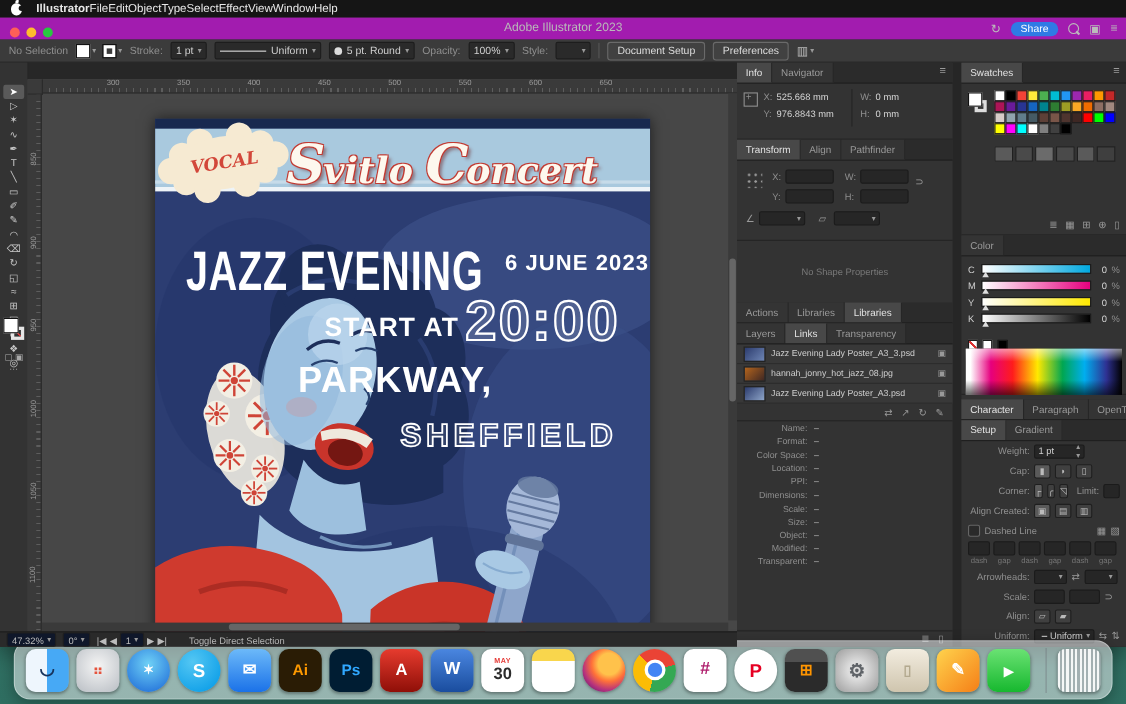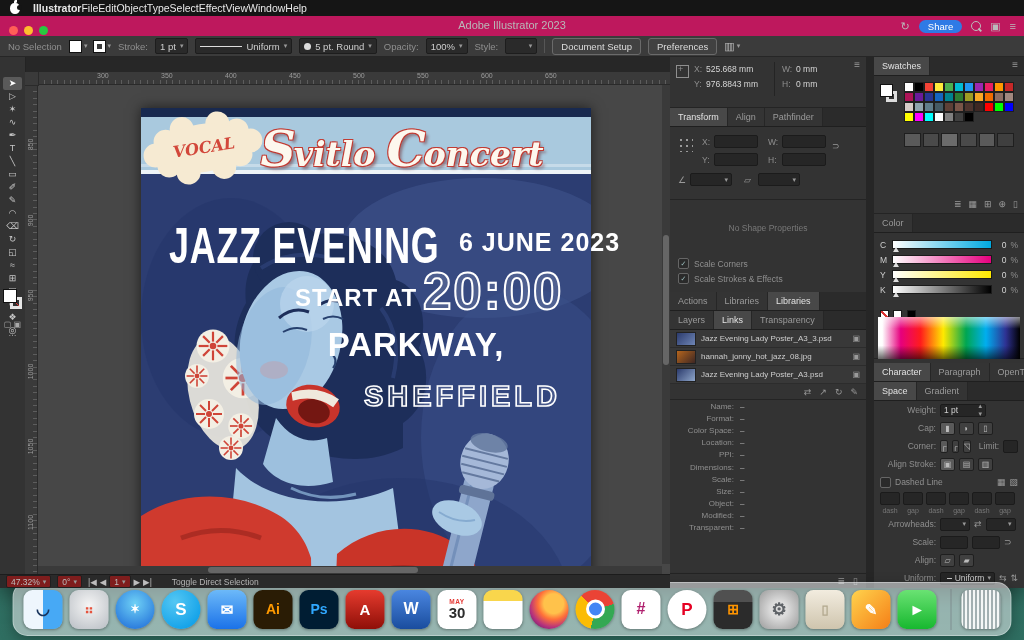--- a/index.html
+++ b/index.html
@@ -30,21 +30,21 @@
   [data-ic="wifi"]:after{content:"";position:absolute;left:4px;top:5px;width:4px;height:4px;background:#ddd;border-radius:50%}
   [data-ic="search"]{width:8px;height:8px;border:1.5px solid #ddd;border-radius:50%}
   [data-ic="search"]:after{content:"";position:absolute;left:6px;top:7px;width:4px;height:1.5px;background:#ddd;transform:rotate(45deg)}
   [data-ic="cc"]{width:13px;height:8px;border:1px solid #ddd;border-radius:4px;background:radial-gradient(circle at 30% 50%,#ddd 2px,transparent 2.5px),radial-gradient(circle at 72% 50%,#ddd 2px,transparent 2.5px)}
   [data-ic="siri"]{width:10px;height:10px;border-radius:50%;background:conic-gradient(#7bd,#c7d,#7dc,#7bd)}
   [data-ic="ab"]{width:10px;height:10px;border:1px solid #ddd;border-radius:2px}
   [data-ic="ab"]:after{content:"A";position:absolute;left:2px;top:-1px;font-size:7px;color:#ddd}
   #mb-clock{white-space:nowrap}
 
   
-  #titlebar{position:absolute;left:0;top:16px;width:1024px;height:20px;background:#be185d;border-bottom:1px solid #242424}
+  #titlebar{position:absolute;left:0;top:16px;width:1024px;height:20px;background:#a21caf;border-bottom:1px solid #242424}
   .tl{width:9px;height:9px;border-radius:50%;display:inline-block;margin-right:6px}
   #title-text{position:absolute;left:0;right:0;top:3px;text-align:center;font-size:11px;color:#b9b9b9}
   #tb-right{position:absolute;right:8px;top:2px;display:flex;align-items:center;gap:9px;height:16px}
   #share-btn{background:#2f7ae5;color:#fff;font-size:9.5px;border-radius:8px;padding:1px 9px}
   .tbico{color:#bbb;font-size:11px}
   .srch{width:8px;height:8px;border:1.5px solid #bbb;border-radius:50%;position:relative;display:inline-block}
   .srch:after{content:"";position:absolute;left:6px;top:7px;width:4px;height:1.5px;background:#bbb;transform:rotate(45deg)}
 
   
   #controlbar{position:absolute;left:0;top:36px;width:1024px;height:21px;background:#3b3b3b;border-bottom:1px solid #262626;display:flex;align-items:center;gap:7px;padding:0 8px;box-sizing:border-box;font-size:9.5px;color:#cfcfcf}
@@ -86,24 +86,24 @@
 
   
   #poster{position:absolute;left:116px;top:36px;width:450px;height:640px;background:#2c3d72;box-shadow:0 0 12px rgba(0,0,0,.6)}
   #poster svg{position:absolute;left:0;top:0}
   .ptxt{position:absolute;white-space:nowrap;color:#fff;font-family:"Liberation Sans",sans-serif}
   #p-script{left:86px;top:12px;width:350px;text-align:center;font-family:"DejaVu Serif",serif;font-style:italic;font-weight:bold;font-size:33px;color:#fdf8ee;
     text-shadow:1px 1px 0 #c23b33,-1px -1px 0 #c23b33,1px -1px 0 #c23b33,-1px 1px 0 #c23b33,3px 3px 3px rgba(100,20,20,.45)}
   #p-script .bigcap{font-size:49px;letter-spacing:-2px}
   #p-badge{left:16px;top:30px;width:94px;text-align:center;transform:rotate(-9deg);font-family:"DejaVu Serif",serif;font-style:italic;font-weight:bold;font-size:16px;color:#d2473a}
   #p-headline{left:28px;top:108px;font-size:46px;font-weight:800;letter-spacing:1px;transform:scale(.78,1.1);transform-origin:left top}
-  #p-date{left:318px;top:120px;font-size:25px;font-weight:800;letter-spacing:1px}
+  #p-date{left:318px;top:120px;font-size:20px;font-weight:800;letter-spacing:1px}
   #p-start{left:154px;top:176px;font-size:24px;font-weight:800;letter-spacing:1px}
   #p-time{left:282px;top:154px;font-size:51px;font-weight:700;letter-spacing:2px;color:rgba(255,255,255,.12);-webkit-text-stroke:2px #fff}
-  #p-venue{left:130px;top:218px;width:290px;text-align:center;font-size:33px;font-weight:800;letter-spacing:1px}
+  #p-venue{left:130px;top:218px;width:290px;text-align:left;font-size:33px;font-weight:800;letter-spacing:1px}
   #p-city{left:140px;top:272px;width:280px;text-align:right;font-size:29px;font-weight:700;letter-spacing:4px;color:rgba(255,255,255,.1);-webkit-text-stroke:1.6px #fff}
 
   
   #rightpanels{position:absolute;left:670px;top:57px;width:354px;height:531px;background:#262626}
   .col{position:absolute;top:0;bottom:0;background:#333}
   #col1{left:0;width:196px}
   #col2{left:204px;width:150px}
   .ptabs{display:flex;align-items:stretch;background:#2b2b2b;border-bottom:1px solid #1f1f1f;height:18px;font-size:9px;color:#9a9a9a;position:relative}
   .ptab{display:flex;align-items:center;padding:0 8px;background:#343434;border-right:1px solid #262626;white-space:nowrap}
   #tabs-info div.ptab:nth-of-type(1),#tabs-transform div.ptab:nth-of-type(1),#tabs-actions div.ptab:nth-of-type(3),
@@ -143,21 +143,21 @@
     linear-gradient(90deg,#fff 0 3%,#e6007e 16%,#ff1c1c 30%,#ffe900 46%,#00a651 62%,#00aeef 76%,#2e3192 90%,#000)}
   .mini{width:9px;height:9px;border:1px solid #1b1b1b;display:inline-block;box-sizing:border-box}
 
   
   .srow{display:flex;align-items:center;gap:4px;padding:0 6px;height:18px;font-size:8.5px}
   .srow .lab{width:56px;text-align:right;flex:0 0 auto}
   .dashlbl{width:20px;text-align:center;color:#777;font-size:7px}
 
   
   #statusbar{position:absolute;left:0;top:574px;width:670px;height:14px;background:#2a2a2a;border-top:1px solid #1c1c1c;display:flex;align-items:center;gap:6px;padding:0 6px;box-sizing:border-box;font-size:8.5px;color:#bdbdbd;z-index:7}
-  .stbox{background:#7f1d1d;border:1px solid #1f1f1f;border-radius:2px;height:11px;display:flex;align-items:center;padding:0 4px;gap:3px}
+  .stbox{background:#0f172a;border:1px solid #1f1f1f;border-radius:2px;height:11px;display:flex;align-items:center;padding:0 4px;gap:3px}
 
   
   #dock{position:absolute;left:50%;transform:translateX(-50%);bottom:4px;height:52px;background:rgba(235,238,240,.55);border:1px solid rgba(255,255,255,.35);border-radius:15px;display:flex;align-items:center;gap:5px;padding:0 9px;box-shadow:0 4px 14px rgba(0,0,0,.3)}
   .dock-item{width:41px;height:41px;display:flex;align-items:center;justify-content:center}
   .dock-item:last-of-type{margin-left:8px;border-left:1px solid rgba(110,115,120,.55);padding-left:9px}
   .dock-box{width:39px;height:39px;display:flex;flex-direction:column;align-items:center;justify-content:center;font-weight:bold;box-shadow:0 1px 3px rgba(0,0,0,.35);position:relative}
   .dock-top{font-size:6.5px;font-weight:700;color:#e53935;line-height:7px;letter-spacing:.5px}
   .dock-glyph{line-height:1}
   .dock-dot{display:none;width:13px;height:13px;border:3px solid #fff;border-radius:50%;position:absolute;left:50%;top:50%;transform:translate(-50%,-50%);box-sizing:content-box}
   .dock-dot.on{display:block}
@@ -504,20 +504,25 @@
         </span>
       <span>▶</span>
       <span>▶|</span>
     </span>
     <span style="margin-left:14px;color:#b5b5b5">Toggle Direct Selection</span>
   </div>
 
   <div id="rightpanels">
 
     <div class="col" id="col1">
+      <div class="ptabs" id="tabs-info">
+
+      <div class="ptab">Info</div>
+          <div class="ptab">Navigator</div>
+        </div>
         <span class="pmenu" style="position:absolute;right:0;top:2px">≡</span>
 
       <div style="position:relative;height:50px;border-bottom:1px solid #242424">
         <span class="abs" style="left:6px;top:8px;width:11px;height:11px;border:1px solid #8f8f8f">
             <span class="abs" style="left:1px;top:-2px;color:#8f8f8f;font-size:9px">+</span>
           </span>
         <span class="lab abs" style="left:24px;top:7px">X:</span>
         <span class="val abs" style="left:36px;top:7px">525.668 mm</span>
         <span class="lab abs" style="left:24px;top:22px">Y:</span>
         <span class="val abs" style="left:36px;top:22px">976.8843 mm</span>
@@ -553,32 +558,20 @@
         <span class="icon8 abs" style="left:74px;top:48px">▱</span>
         <span class="fld dim abs" style="left:88px;top:46px;width:42px">
             <span style="margin-left:auto" class="caret">▾</span>
           </span>
       </div>
 
       <div style="position:relative;height:56px;display:flex;align-items:center;justify-content:center">
         <span style="color:#787878;font-size:8.5px">No Shape Properties</span>
       </div>
 
-      <div style="padding:0 8px 6px">
-
-          <div class="row" style="gap:5px;height:15px">
-            <span class="chk">✓</span>
-            <span class="lab">Scale Corners</span>
-          </div>
-
-          <div class="row" style="gap:5px;height:15px">
-            <span class="chk">✓</span>
-            <span class="lab">Scale Strokes &amp; Effects</span>
-          </div>
-        </div>
 
       <div class="ptabs" id="tabs-actions">
 
       <div class="ptab">Actions</div>
           <div class="ptab">Libraries</div>
           <div class="ptab">Libraries</div>
         </div>
       <div class="ptabs" id="tabs-layers">
 
       <div class="ptab">Layers</div>
@@ -804,21 +797,21 @@
       </div>
 
       <div class="ptabs" id="tabs-char" style="margin-top:4px">
 
       <div class="ptab">Character</div>
           <div class="ptab">Paragraph</div>
           <div class="ptab">OpenType</div>
         </div>
       <div class="ptabs" id="tabs-stroke">
 
-      <div class="ptab">Space</div>
+      <div class="ptab">Setup</div>
           <div class="ptab">Gradient</div>
         </div>
 
       <div>
         <div class="srow">
           <span class="lab">Weight:</span>
           <span class="fld" style="width:46px">
               <span>1 pt</span>
               <span style="margin-left:auto" class="caret">▴<br>▾</span>
             </span>
@@ -831,21 +824,21 @@
         </div>
         <div class="srow">
           <span class="lab">Corner:</span>
           <span class="minibtn" style="background:#5a5a5a">┌</span>
           <span class="minibtn">╭</span>
           <span class="minibtn">◹</span>
           <span class="lab" style="width:auto;margin-left:4px">Limit:</span>
           <span class="fld dim" style="width:26px"></span>
         </div>
         <div class="srow">
-          <span class="lab">Align Stroke:</span>
+          <span class="lab">Align Created:</span>
           <span class="minibtn" style="background:#5a5a5a">▣</span>
           <span class="minibtn">▤</span>
           <span class="minibtn">▥</span>
         </div>
         <div class="srow">
           <span class="chk"></span>
           <span class="lab" style="width:auto">Dashed Line</span>
           <span class="icon8" style="margin-left:auto">▦</span>
           <span class="icon8">▧</span>
         </div>

